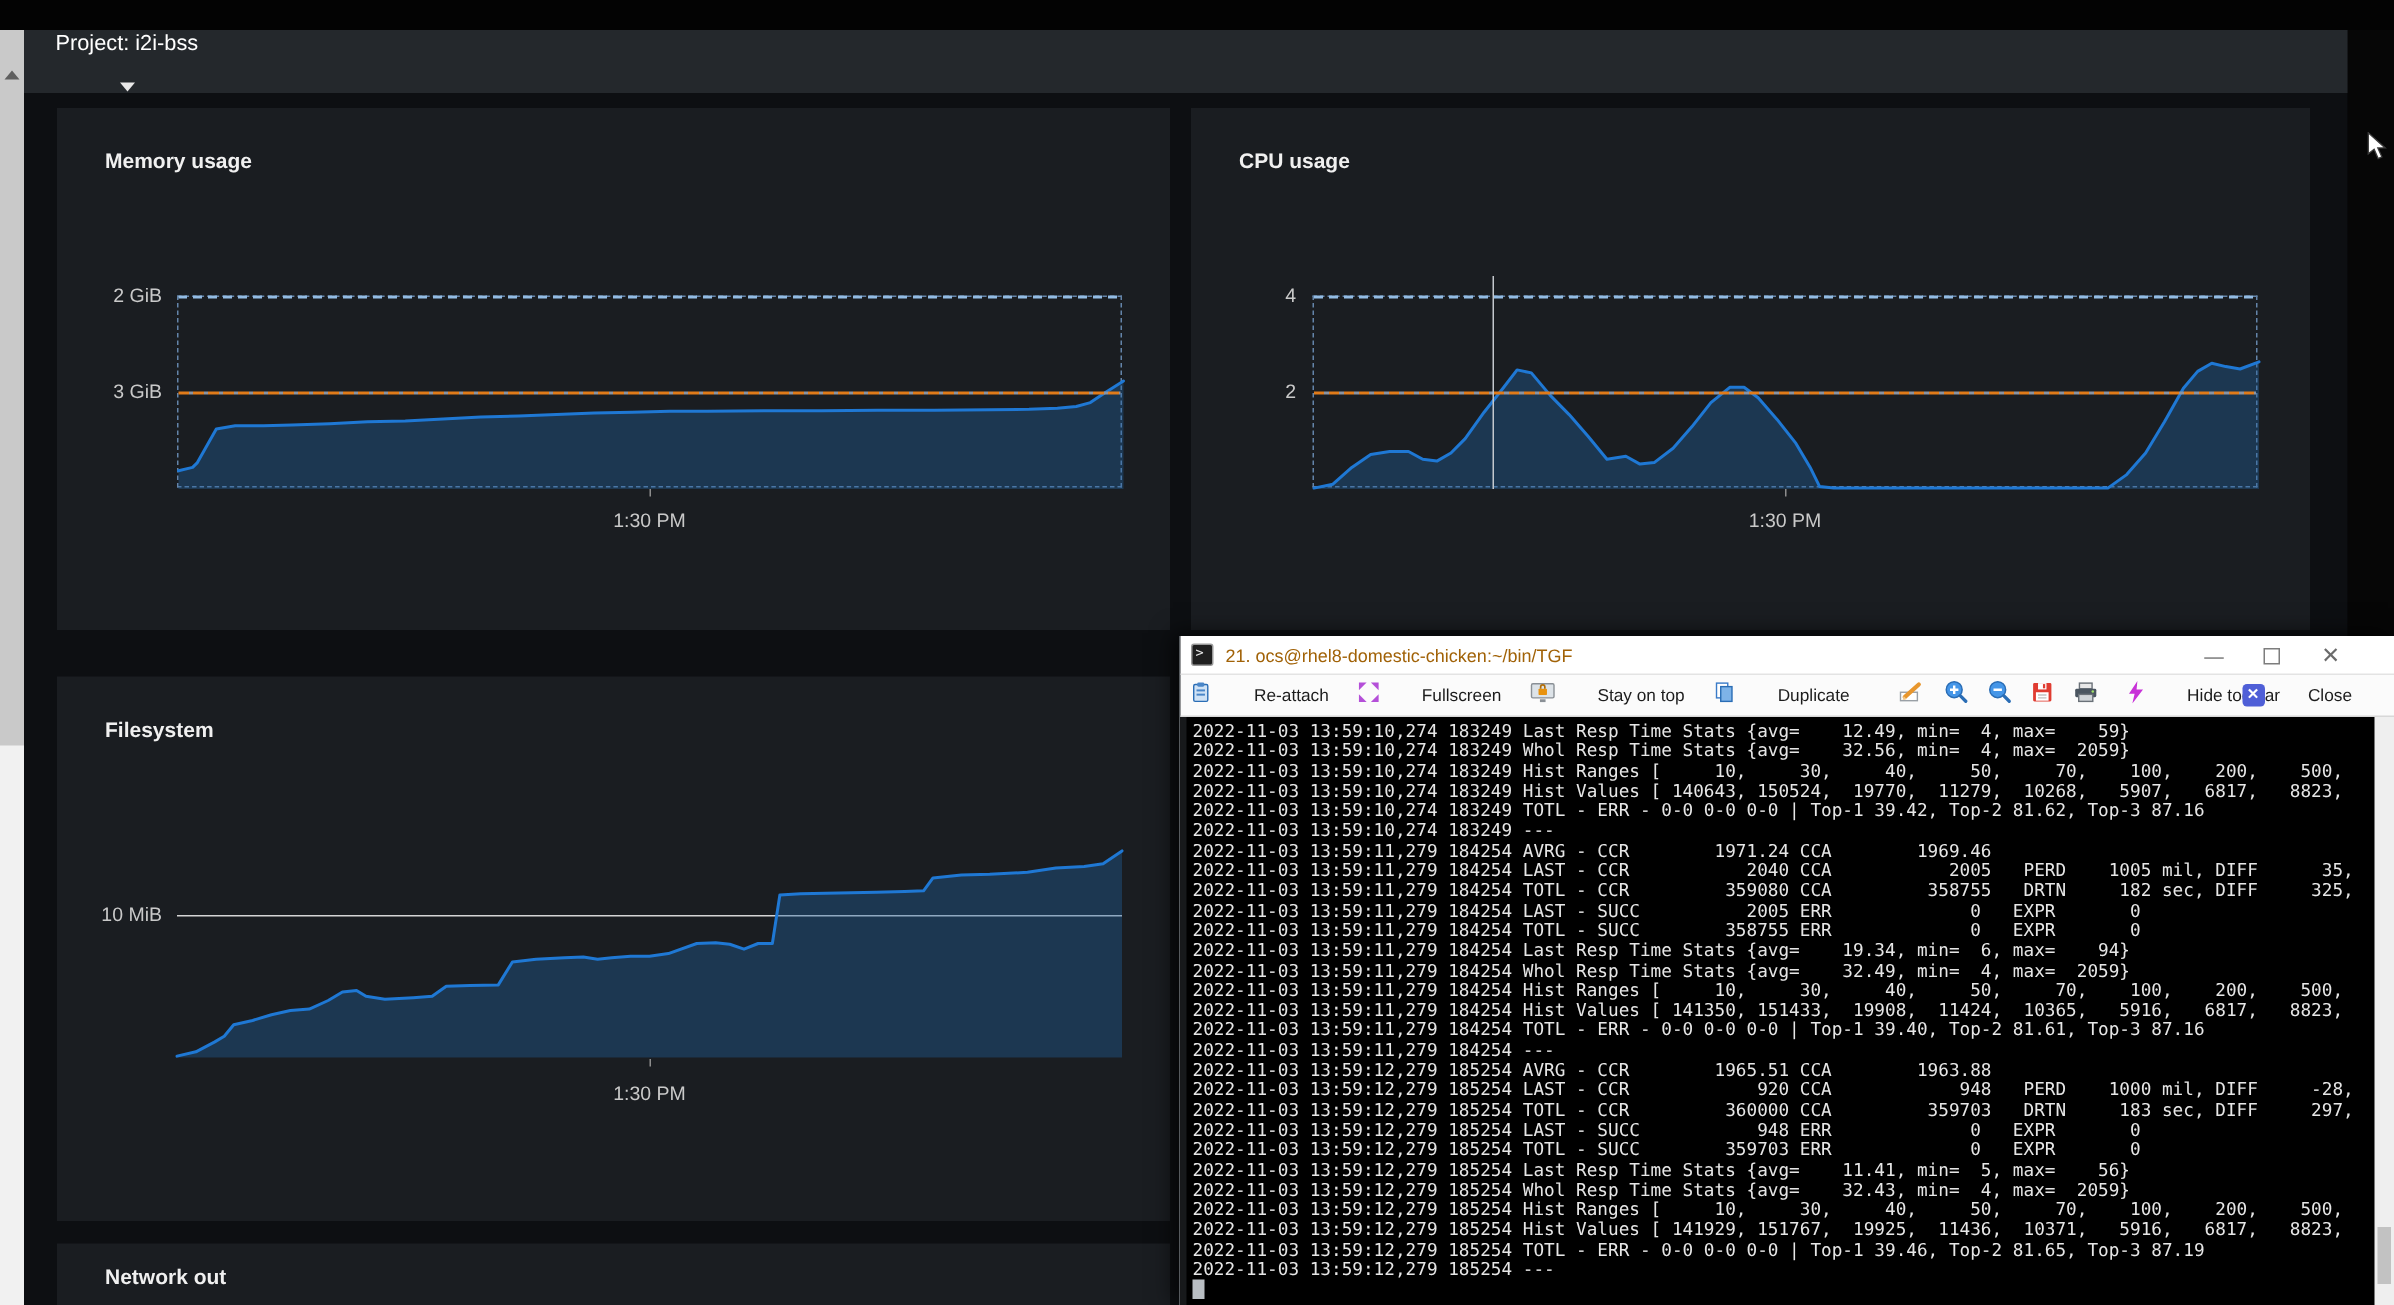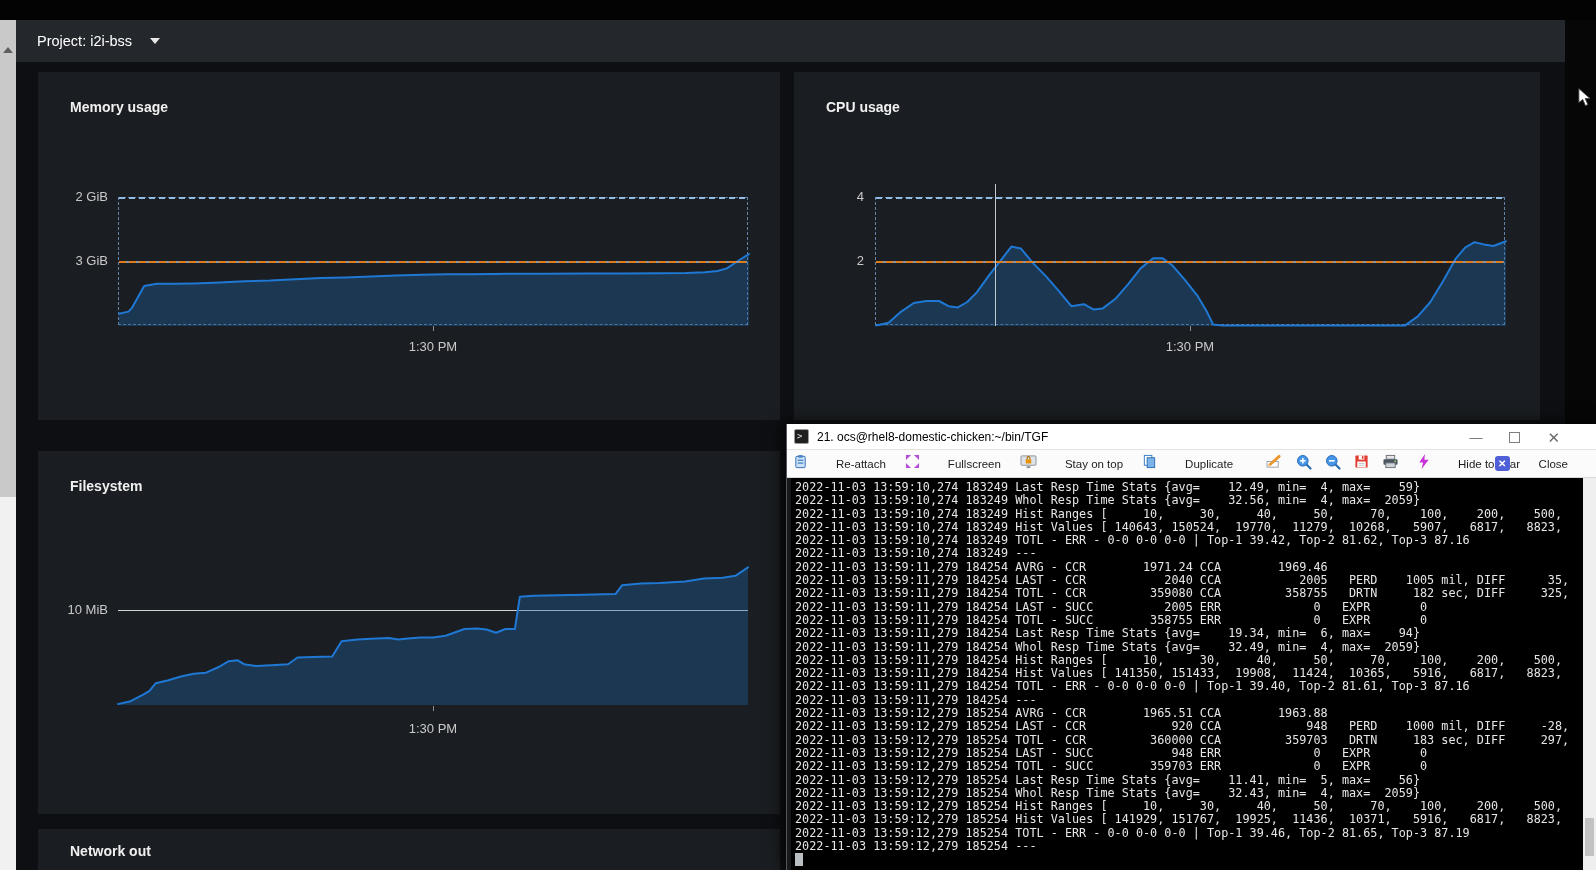--- a/index.html
+++ b/index.html
@@ -12,21 +12,21 @@
   #top-strip { position:absolute; left:0; top:0; width:1596px; height:20px; background:#030303; }
   #left-scrollbar { position:absolute; left:0; top:20px; width:16px; height:850px; background:#f1f1f1; }
   #left-scrollbar .thumb { position:absolute; left:0; top:0; width:16px; height:477px; background:#c9c9c9; }
   .sb-arrow { position:absolute; left:3px; width:0; height:0; }
   .sb-arrow.up { top:27px; border-left:5px solid transparent; border-right:5px solid transparent; border-bottom:6px solid #5f5f5f; }
   #right-gutter { position:absolute; left:1565px; top:20px; width:31px; height:850px; background:#060606; }
 
   
   #app { position:absolute; left:16px; top:20px; width:1549px; height:850px; background:#0d0f12; }
   #topbar { position:absolute; left:0; top:0; width:100%; height:42px; background:#24282c; display:flex; align-items:center; padding-left:21px; }
-  #project-select { display:flex; align-items:center; gap:18px; cursor:pointer; }
+  #project-select { display:flex; align-items:center; gap:18px; cursor:pointer;flex-direction:column; }
   #project-select .lbl { color:#ffffff; font-size:14.5px; }
   .caret-down { width:0; height:0; border-left:5px solid transparent; border-right:5px solid transparent; border-top:6px solid #e8e8e8; }
 
   .card { position:absolute; background:#1a1d21; }
   #card-memory { left:22px; top:52px; width:742px; height:348px; }
   #card-cpu    { left:778px; top:52px; width:746px; height:348px; }
   #card-fs     { left:22px; top:431px; width:742px; height:363px; }
   #card-net    { left:22px; top:809px; width:742px; height:60px; }
   .card h3 { position:absolute; left:32px; top:27px; color:#f0f0f0; font-size:14px; font-weight:bold; }
   #card-net h3 { top:14px; }
@@ -44,21 +44,21 @@
   .vruler { position:absolute; width:1px; background:#c3c8cd; }
   svg.chart { display:block; overflow:visible; }
   svg.chart .area { fill:rgba(32,96,160,0.38); stroke:none; }
   svg.chart .line { fill:none; stroke:#1f78d4; stroke-width:2; stroke-linejoin:round; stroke-linecap:round; }
 
   
   #term { position:absolute; left:786px; top:424px; width:810px; height:446px; z-index:10;
           box-shadow:-4px -2px 14px rgba(0,0,0,0.65); border-left:1px solid #55595d; }
   #term-titlebar { position:relative; height:26px; background:#ffffff; display:flex; align-items:center; padding-left:7px; border-bottom:1px solid #e3e3e3; }
   #term-app-icon { width:15px; height:15px; background:#1f1f1f; border:1px solid #9a9a9a; border-radius:2px; color:#e8e8e8; font-size:9px; line-height:13px; text-align:left; padding-left:2px; font-family:"DejaVu Sans Mono",monospace; }
-  #term-title { margin-left:8px; color:#000000; font-size:12px; white-space:nowrap;text-align:center; }
+  #term-title { margin-left:8px; color:#a16207; font-size:12px; white-space:nowrap;text-align:center; }
   #win-controls { position:absolute; right:36px; top:0; height:26px; display:flex; align-items:center; gap:27px; }
   .win-btn { color:#6b6b6b; font-size:13px; line-height:13px; cursor:pointer; }
   .win-btn.max { width:11px; height:11px; border:1px solid #7d7d7d; }
   #term-toolbar { position:relative; height:28px; background:#fbfbfb; display:flex; align-items:center; padding-left:6px; border-bottom:1px solid #d8d8d8; }
   .tb-btn { display:flex; align-items:center; gap:5px; margin-right:19px; cursor:pointer; }
   .tb-btn.icon-only { margin-right:13px; }
   .tb-label { font-size:11.5px; color:#1c1c1c; white-space:nowrap;padding-left:23px; }
   #tb-close { position:absolute; right:28px; display:flex; align-items:center; gap:6px; cursor:pointer; }
   #tb-close .xbox { width:15px; height:15px; background:#4f5fd7; border-radius:3px; color:#fff; font-size:10px; font-weight:bold; text-align:center; line-height:15px; }
   #term-body { position:relative; height:392px; background:#000; border-left:4px solid #17191b; overflow:hidden; }

